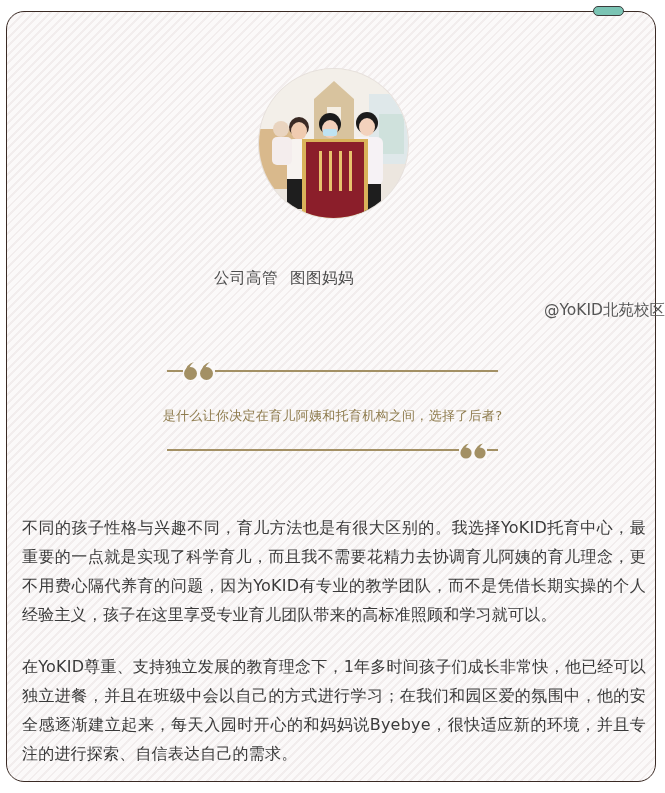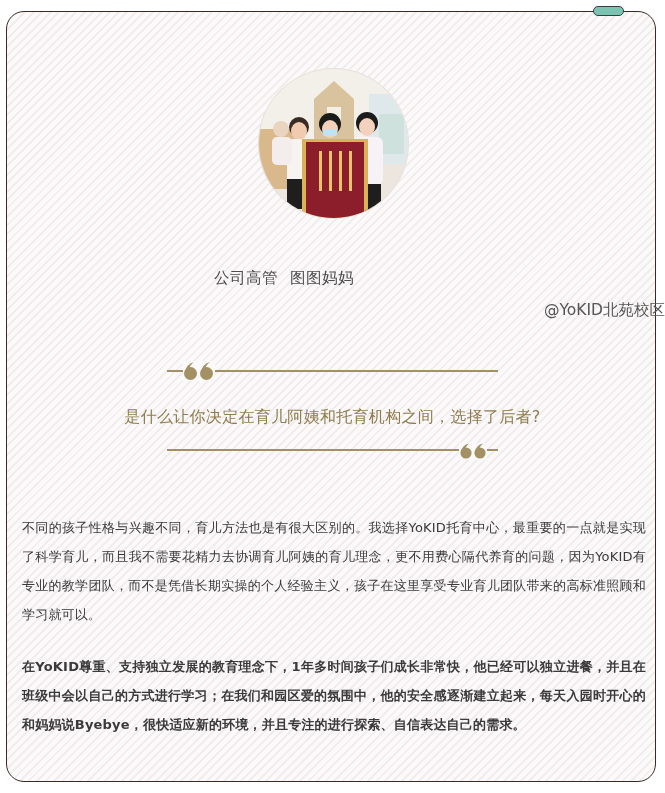--- a/index.html
+++ b/index.html
@@ -38,25 +38,25 @@
     position: absolute; left: 0; width: 665px; top: 300px;
     text-align: right; font-size: 15.5px; color: #555;
   }
   .qline {
     position: absolute; height: 1.5px; background: #a39064;
   }
   .quote-open { position: absolute; left: 183px; top: 361px; }
   .quote-close { position: absolute; left: 459px; top: 443px; }
   .question {
     position: absolute; left: 0; width: 665px; top: 407px; text-align: center;
-    font-size: 16px; color: #8f7c4e; letter-spacing: 0.3px;
+    font-size: 13px; color: #8f7c4e; letter-spacing: 0.3px;
   }
   .para {
     position: absolute; left: 22px; width: 624px;
-    font-size: 13px; line-height: 29px; color: #3a3a3a;
+    font-size: 16px; line-height: 29px; color: #3a3a3a;
     text-align: justify; letter-spacing: 0.2px;
   }
 </style>
 </head>
 <body>
 
 <div class="tab"></div>
 
 <div class="card"></div>
 
@@ -113,13 +113,13 @@
 <div class="qline" style="left:167px; top:449px; width:331px;"></div>
 <svg class="quote-close" width="28" height="17" viewBox="0 0 28 17">
   <rect x="0" y="0" width="28" height="17" fill="#fbf9f9"></rect>
   <circle cx="7" cy="10" r="5.6" fill="#a39064"></circle>
   <path d="M2,9 Q3,2 10,0.5 Q6,4 6,7 Z" fill="#a39064"></path>
   <circle cx="21" cy="10" r="5.6" fill="#a39064"></circle>
   <path d="M16,9 Q17,2 24,0.5 Q20,4 20,7 Z" fill="#a39064"></path>
 </svg>
 
 <p class="para" style="top:513px; margin:0;">不同的孩子性格与兴趣不同，育儿方法也是有很大区别的。我选择YoKID托育中心，最重要的一点就是实现了科学育儿，而且我不需要花精力去协调育儿阿姨的育儿理念，更不用费心隔代养育的问题，因为YoKID有专业的教学团队，而不是凭借长期实操的个人经验主义，孩子在这里享受专业育儿团队带来的高标准照顾和学习就可以。</p>
-<p class="para" style="top:652px; margin:0;font-weight:bold;">在YoKID尊重、支持独立发展的教育理念下，1年多时间孩子们成长非常快，他已经可以独立进餐，并且在班级中会以自己的方式进行学习；在我们和园区爱的氛围中，他的安全感逐渐建立起来，每天入园时开心的和妈妈说Byebye，很快适应新的环境，并且专注的进行探索、自信表达自己的需求。</p>
+<p class="para" style="top:652px; margin:0;">在YoKID尊重、支持独立发展的教育理念下，1年多时间孩子们成长非常快，他已经可以独立进餐，并且在班级中会以自己的方式进行学习；在我们和园区爱的氛围中，他的安全感逐渐建立起来，每天入园时开心的和妈妈说Byebye，很快适应新的环境，并且专注的进行探索、自信表达自己的需求。</p>
 
 </body></html>

